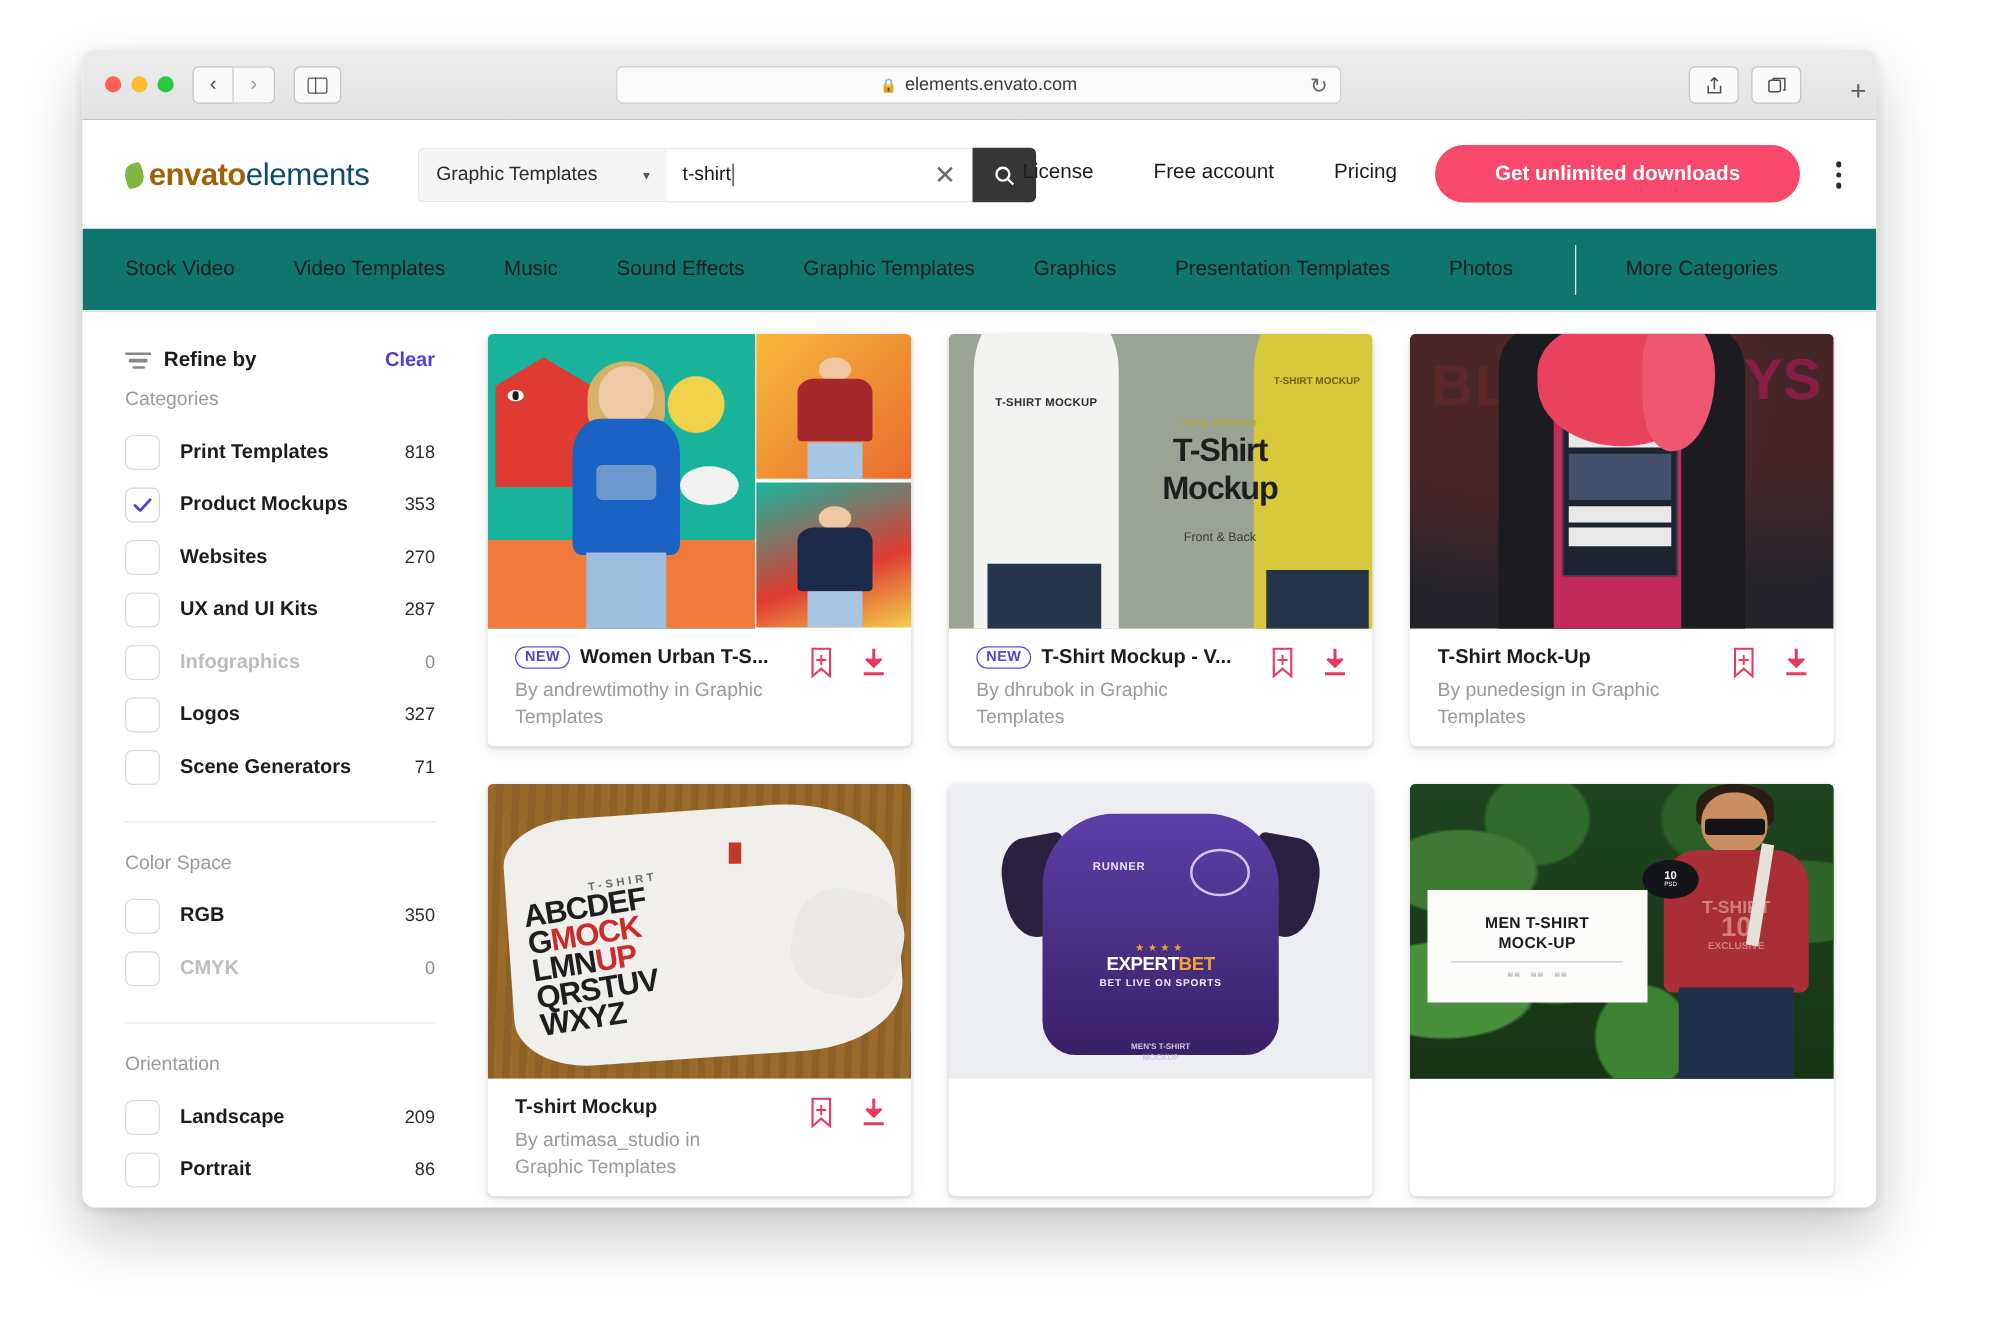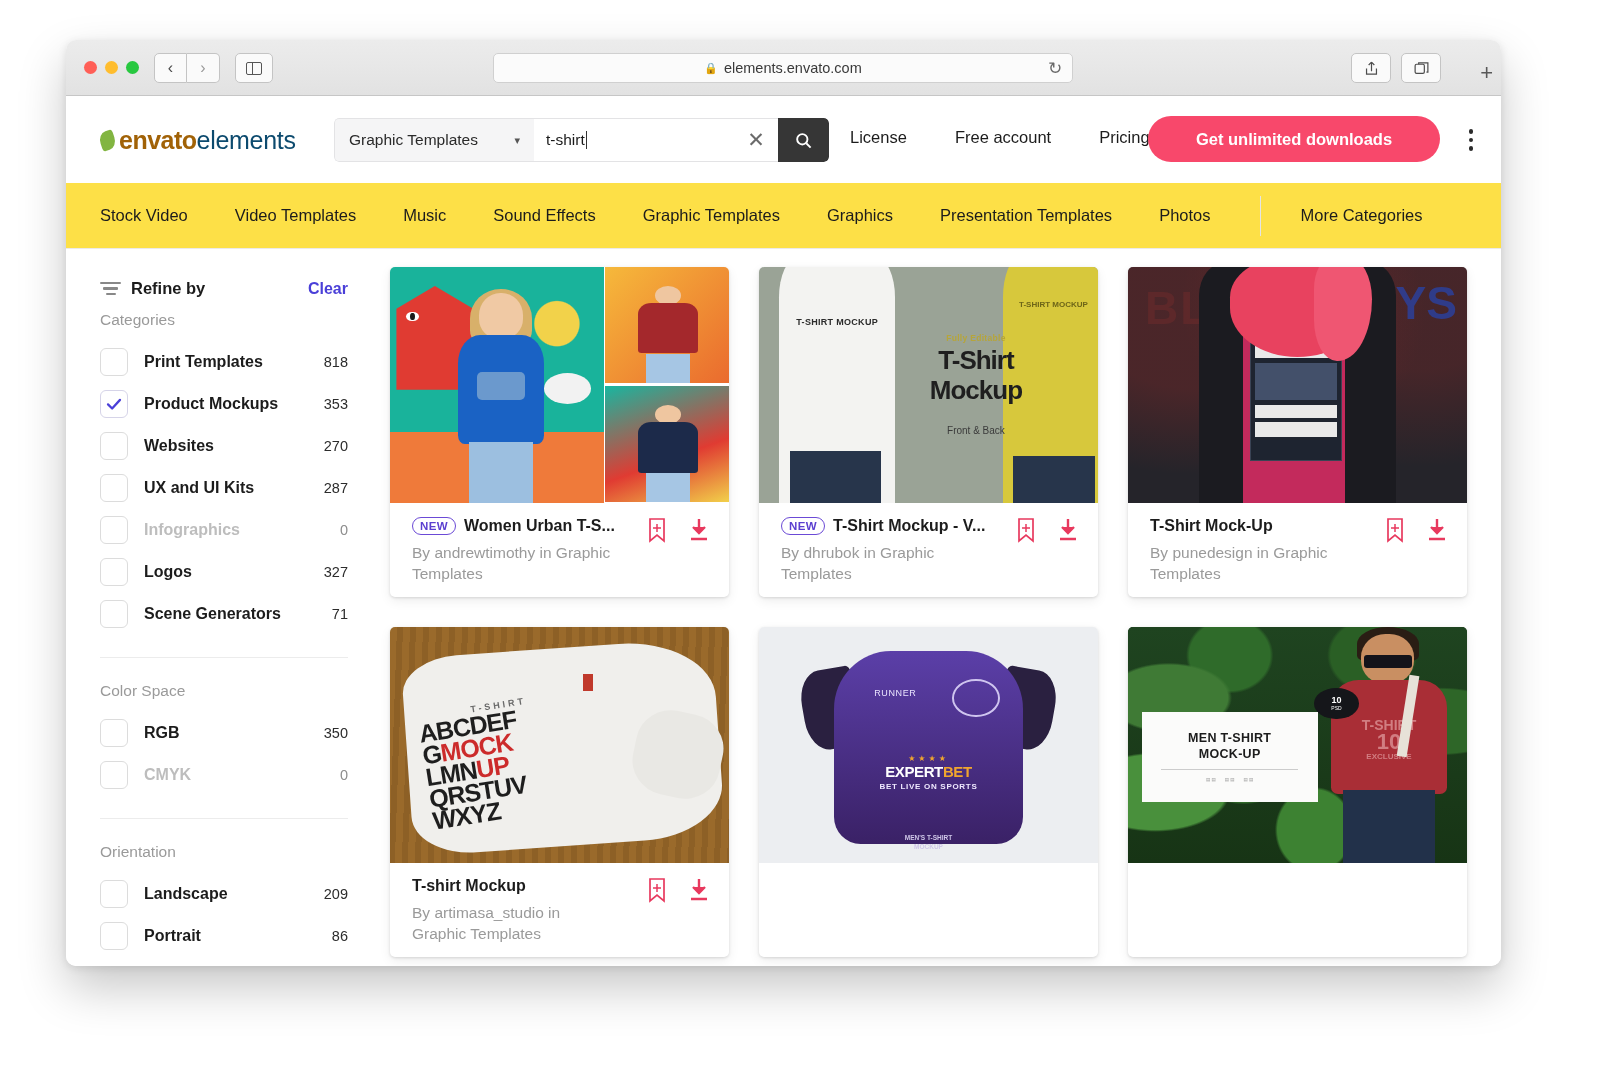--- a/index.html
+++ b/index.html
@@ -123,35 +123,35 @@
     display: flex; align-items: center; justify-content: center;
     font-size: 21px; color: #6b6b6b; font-weight: 300;
   }
   .search-btn {
     width: 51px; background: #363636;
     display: flex; align-items: center; justify-content: center;
     border-radius: 0 5px 5px 0;
   }
   .search-btn svg { width: 19px; height: 19px; }
 
-  .hlinks { position: absolute; left: 784px; top: 32px; display: flex; gap: 48px; }
+  .hlinks { position: absolute; left: 752px; top: 32px; display: flex; gap: 48px; }
   .hlink { font-size: 16.5px; color: #1c1c1c; }
   .cta {
     position: absolute; left: 1082px; top: 20px;
     width: 292px; height: 46px;
     background: #f8486b; border-radius: 23px;
     display: flex; align-items: center; justify-content: center;
     color: #fff; font-size: 16.5px; font-weight: bold;
   }
   .kebab { position: absolute; right: 28px; top: 33px; display:flex; flex-direction:column; gap:4px; }
   .kebab i { width: 4.5px; height: 4.5px; border-radius:50%; background:#2b2b2b; display:block; }
 
   
   .navrow {
-    height: 66px; background: #fde047;
+    height: 66px; background: #0f766e;
     border-bottom: 1px solid #eceaea;
     display: flex; align-items: center;
     padding-left: 34px;
     position: relative;
   }
   .navitem { font-size: 16.5px; color: #1c1c1c; margin-right: 47px; white-space: nowrap; }
   .navdiv { width: 1px; height: 40px; background: #e4e4e4; margin-right: 40px; margin-left: 2px;}
 
   
   .body { display: flex; background: #fff; height: 717px; }
@@ -265,21 +265,21 @@
   .c2-fb { font-size:10px; margin-top:22px; color:#3b3b3b; }
   .c2-stxt { position:absolute; left:11%; top:21%; font-size:9px; font-weight:bold; color:#2b2b2b; line-height:1.15; letter-spacing:.3px;}
   .c2-stxt2 { position:absolute; right:3%; top:14%; font-size:8px; font-weight:bold; color:#6d6518; line-height:1.15;}
 
   
   .c3-bg { position:absolute; inset:0; background:#25242a; }
   .c3-wall { position:absolute; inset:0; background:
       radial-gradient(ellipse at 20% 20%, rgba(120,40,40,.45) 0 28%, transparent 60%),
       radial-gradient(ellipse at 85% 15%, rgba(120,40,40,.40) 0 24%, transparent 58%); }
   .c3-bigtext { position:absolute; top:6%; left:5%; font-size:46px; font-weight:bold; color:#6d2b2b; opacity:.55; letter-spacing:2px;}
-  .c3-bigtext2 { position:absolute; top:4%; right:3%; font-size:46px; font-weight:bold; color:#1d4ed8; opacity:.55;}
+  .c3-bigtext2 { position:absolute; top:4%; right:3%; font-size:46px; font-weight:bold; color:#be185d; opacity:.55;}
   .c3-jacket { position:absolute; left:21%; top:-2%; width:58%; height:102%; background:#1b1b20; border-radius:14% 14% 0 0;}
   .c3-pink { position:absolute; left:34%; top:12%; width:30%; height:88%; background:#c32a5c; }
   .c3-poster { position:absolute; left:36%; top:26%; width:27%; height:56%; background:#1e2430; border:1px solid #3a4354;}
   .c3-p1 { position:absolute; left:4%; top:6%; right:4%; height:16%; background:#e9e9e9; }
   .c3-p2 { position:absolute; left:4%; top:26%; right:4%; height:28%; background:#43506a; }
   .c3-p3 { position:absolute; left:4%; top:58%; right:4%; height:10%; background:#e9e9e9; }
   .c3-p4 { position:absolute; left:4%; top:71%; right:4%; height:12%; background:#e9e9e9; }
   .c3-hair { position:absolute; left:30%; top:-4%; width:40%; height:42%; background:#e8425f; border-radius:40% 40% 50% 50%;}
   .c3-hair2 { position:absolute; left:55%; top:-4%; width:17%; height:44%; background:#ef5672; border-radius:30% 40% 60% 40%;}
 
@@ -295,21 +295,21 @@
   .c4-red { color:#cc2b2b; }
 
   
   .c5-bg { position:absolute; inset:0; background:#eceef1; }
   .c5-shirt { position:absolute; left:22%; top:10%; width:56%; height:82%;
      background:linear-gradient(#5b3fa8, #3a2166);
      border-radius: 30% 30% 14% 14%; }
   .c5-sl { position:absolute; left:13%; top:18%; width:16%; height:34%; background:#2a2040; border-radius:40% 10% 30% 40%; transform:rotate(-10deg);}
   .c5-sr { position:absolute; right:13%; top:18%; width:16%; height:34%; background:#2a2040; border-radius:10% 40% 40% 30%; transform:rotate(10deg);}
   .c5-crest { position:absolute; left:57%; top:22%; width:14%; height:16%; border:2px solid #cfc5ef; border-radius:50%; }
-  .c5-runner { position:absolute; left:34%; top:26%; font-size:9px; font-weight:normal; color:#eae4ff; letter-spacing:.6px;}
+  .c5-runner { position:absolute; left:34%; top:26%; font-size:9px; font-weight:bold; color:#eae4ff; letter-spacing:.6px;}
   .c5-bet { position:absolute; left:30%; top:54%; width:40%; text-align:center; }
   .c5-bet .b1 { font-size:15px; font-weight:bold; color:#fff; letter-spacing:-.4px;}
   .c5-bet .b1 em { color:#f0a52e; font-style:normal;}
   .c5-bet .b2 { font-size:8px; font-weight:bold; color:#efe9ff; letter-spacing:.7px; margin-top:2px;}
   .c5-stars { font-size:8px; color:#f0a52e; letter-spacing:3px; }
   .c5-foot { position:absolute; left:40%; bottom:5%; font-size:6.5px; color:#cfc7e8; font-weight:bold; text-align:center; width:20%; line-height:1.3;}
 
   
   .c6-bg { position:absolute; inset:0; background:#1d3a1b; }
   .c6-leaves { position:absolute; inset:0;

